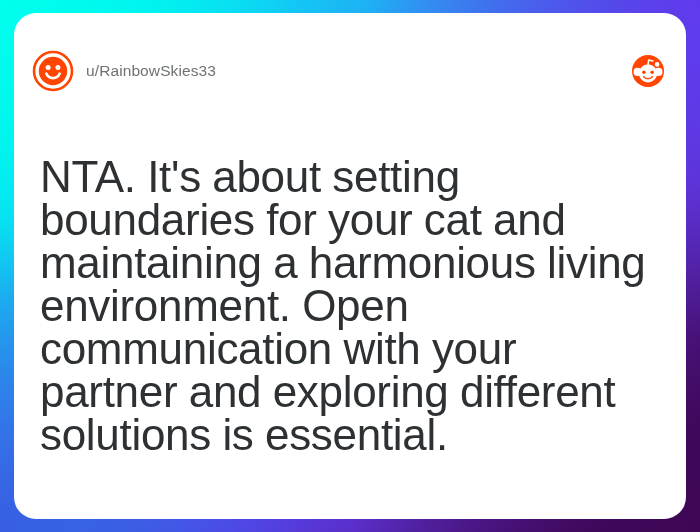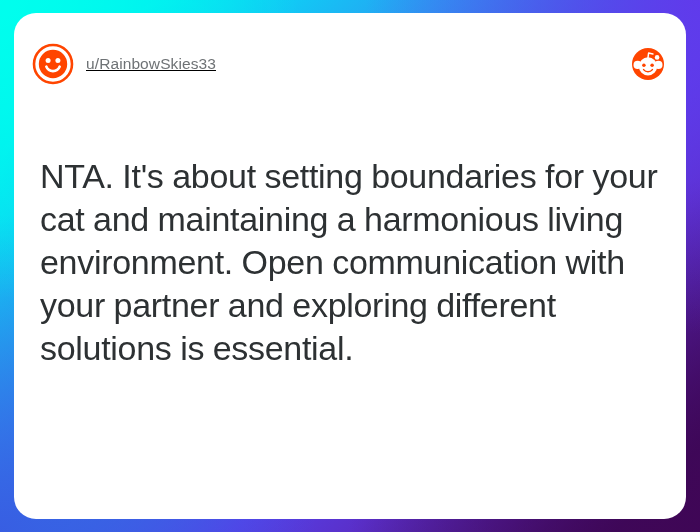--- a/index.html
+++ b/index.html
@@ -55,28 +55,27 @@
     box-sizing: border-box;
     background: #ffffff;
     border-radius: 22px;
     overflow: hidden;
   }
 
   
   .card-header {
     position: absolute;
     left: 0;
-    top: 5px;
+    top: 12px;
     width: 100%;
     height: 92px;
     box-sizing: border-box;
     padding: 0 22px 0 18px;
     display: flex;
     align-items: center;
-    text-decoration: underline;
   }
   .avatar {
     width: 42px;
     height: 42px;
     flex: 0 0 42px;
     display: block;
   }
   .username {
     margin-left: 12px;
     font-size: 15.5px;
@@ -97,21 +96,21 @@
 
   
   .card-body {
     position: absolute;
     left: 26px;
     top: 142px;
     right: 26px;
   }
   .body-text {
     margin: 0;
-    font-size: 34px;
+    font-size: 44px;
     line-height: 43px;
     font-weight: 400;
     color: #2d3133;
     letter-spacing: -0.3px;
     word-spacing: -0.5px;
   }
 </style>
 </head>
 <body>
 

